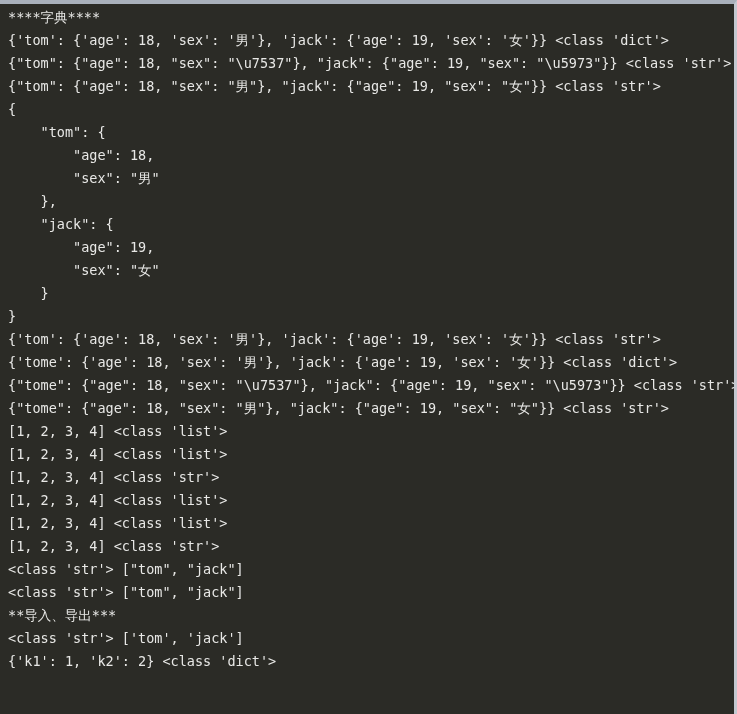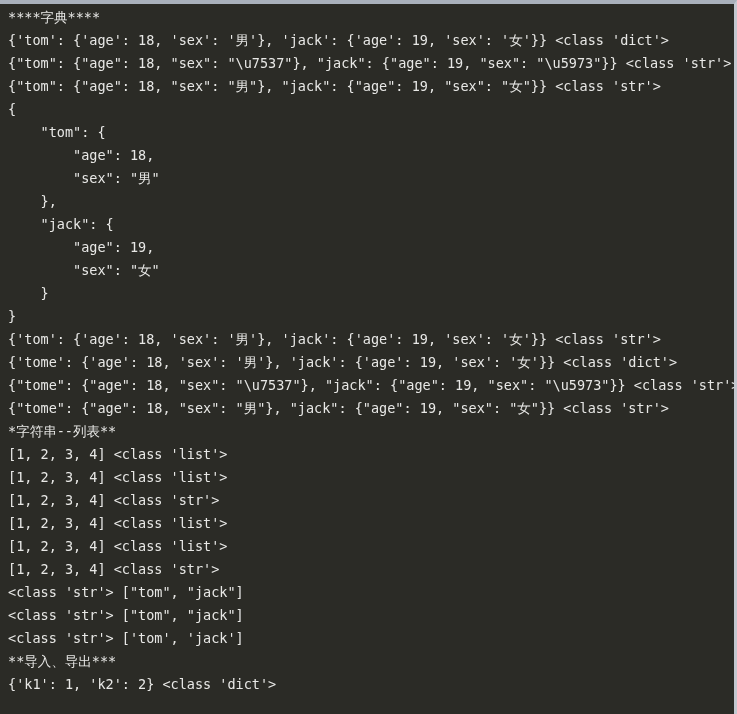--- a/index.html
+++ b/index.html
@@ -64,26 +64,25 @@
       <div class="line">    },</div>
       <div class="line">    "jack": {</div>
       <div class="line">        "age": 19,</div>
       <div class="line">        "sex": "女"</div>
       <div class="line">    }</div>
       <div class="line">}</div>
       <div class="line">{'tom': {'age': 18, 'sex': '男'}, 'jack': {'age': 19, 'sex': '女'}} &lt;class 'str'&gt;</div>
       <div class="line">{'tome': {'age': 18, 'sex': '男'}, 'jack': {'age': 19, 'sex': '女'}} &lt;class 'dict'&gt;</div>
       <div class="line">{"tome": {"age": 18, "sex": "\u7537"}, "jack": {"age": 19, "sex": "\u5973"}} &lt;class 'str'&gt;</div>
       <div class="line">{"tome": {"age": 18, "sex": "男"}, "jack": {"age": 19, "sex": "女"}} &lt;class 'str'&gt;</div>
-      <div class="line">*字符串--列表**</div>
       <div class="line">[1, 2, 3, 4] &lt;class 'list'&gt;</div>
       <div class="line">[1, 2, 3, 4] &lt;class 'list'&gt;</div>
       <div class="line">[1, 2, 3, 4] &lt;class 'str'&gt;</div>
       <div class="line">[1, 2, 3, 4] &lt;class 'list'&gt;</div>
       <div class="line">[1, 2, 3, 4] &lt;class 'list'&gt;</div>
       <div class="line">[1, 2, 3, 4] &lt;class 'str'&gt;</div>
       <div class="line">&lt;class 'str'&gt; ["tom", "jack"]</div>
       <div class="line">&lt;class 'str'&gt; ["tom", "jack"]</div>
+      <div class="line">**导入、导出***</div>
       <div class="line">&lt;class 'str'&gt; ['tom', 'jack']</div>
-      <div class="line">**导入、导出***</div>
       <div class="line">{'k1': 1, 'k2': 2} &lt;class 'dict'&gt;</div>
     </div>
 </div>
 
 </body></html>

